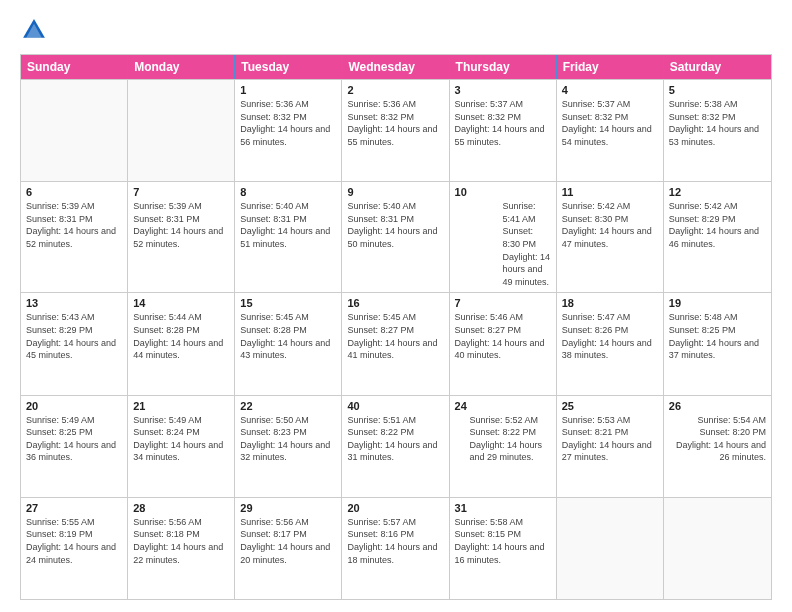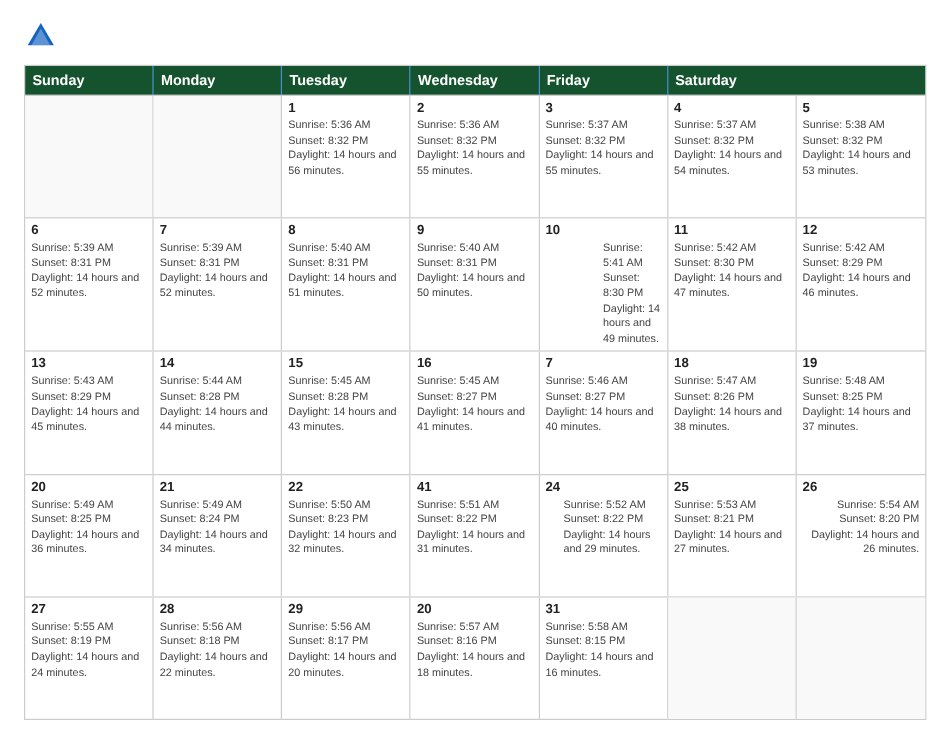--- a/index.html
+++ b/index.html
@@ -54,21 +54,21 @@
     }
     .calendar {
       flex: 1;
       display: flex;
       flex-direction: column;
       border: 1px solid #ccc;
     }
     .cal-header-row {
       display: grid;
       grid-template-columns: repeat(7, 1fr);
-      background: #14532d;
+      background: #ec4899;
     }
     .cal-header-cell {
       color: #fff;
       font-size: 12px;
       font-weight: bold;
       padding: 5px 6px;
       text-align: left;
       border-right: 1px solid #4a90d9;
     }
     .cal-header-cell:last-child { border-right: none; }
@@ -126,20 +126,21 @@
       <div class="location"></div>
     </div>
   </div>
 
   <div class="calendar">
     <div class="cal-header-row" id="cal-header">
         <div class="cal-header-cell">Sunday</div>
         <div class="cal-header-cell">Monday</div>
         <div class="cal-header-cell">Tuesday</div>
         <div class="cal-header-cell">Wednesday</div>
+        <div class="cal-header-cell">Thursday</div>
         <div class="cal-header-cell">Friday</div>
         <div class="cal-header-cell">Saturday</div>
       </div>
     <div class="cal-body" id="cal-body">
         <div class="cal-week">
           <div class="cal-cell empty"></div>
           <div class="cal-cell empty"></div>
           <div class="cal-cell">
             <div class="day-num">1</div>
             <div class="day-info" style="white-space: pre-line;">Sunrise: 5:36 AM
@@ -272,21 +273,21 @@
 Sunset: 8:24 PM
 Daylight: 14 hours and 34 minutes.</div>
           </div>
           <div class="cal-cell">
             <div class="day-num">22</div>
             <div class="day-info" style="white-space: pre-line;">Sunrise: 5:50 AM
 Sunset: 8:23 PM
 Daylight: 14 hours and 32 minutes.</div>
           </div>
           <div class="cal-cell">
-            <div class="day-num">41</div>
+            <div class="day-num">40</div>
             <div class="day-info" style="white-space: pre-line;">Sunrise: 5:51 AM
 Sunset: 8:22 PM
 Daylight: 14 hours and 31 minutes.</div>
           </div>
           <div class="cal-cell">
             <div class="day-num">24</div>
             <div class="day-info" style="white-space: pre-line; margin-left: 15px;">Sunrise: 5:52 AM
 Sunset: 8:22 PM
 Daylight: 14 hours and 29 minutes.</div>
           </div>

